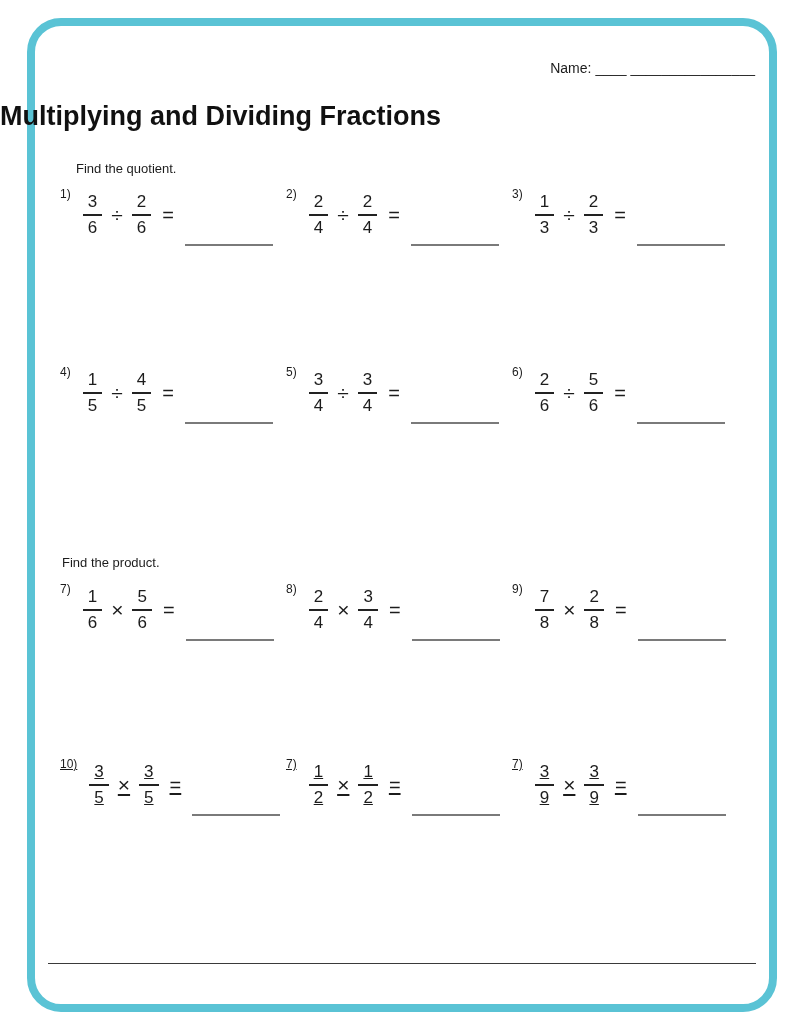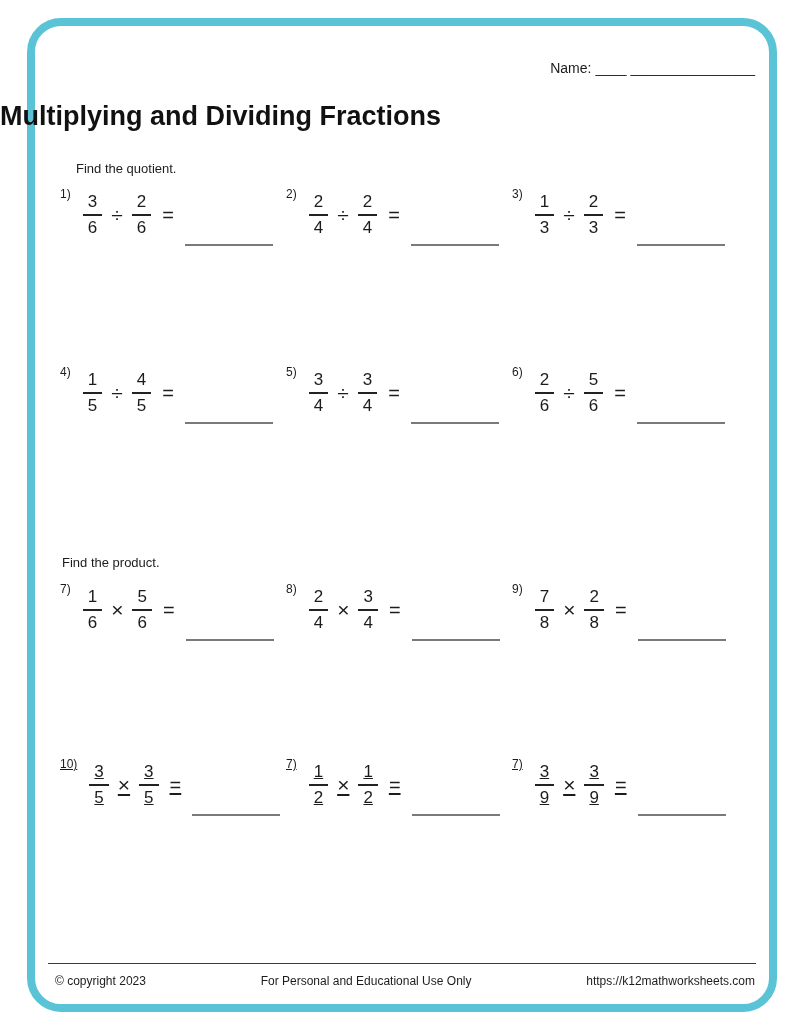--- a/index.html
+++ b/index.html
@@ -233,19 +233,14 @@
     <span class="op">×</span>
     <span class="frac">
       <span class="top">3</span>
       <span class="bot">9</span>
     </span>
     <span class="eq">=</span>
     <span class="blank"></span>
   </div>
 
   <div class="footer-line"></div>
-  <div class="footer">
-    <span>© copyright 2023</span>
-    <span>For Personal and Educational Use Only</span>
-    <span>https://k12mathworksheets.com</span>
-  </div>
 
 </div>
 
 </body></html>

